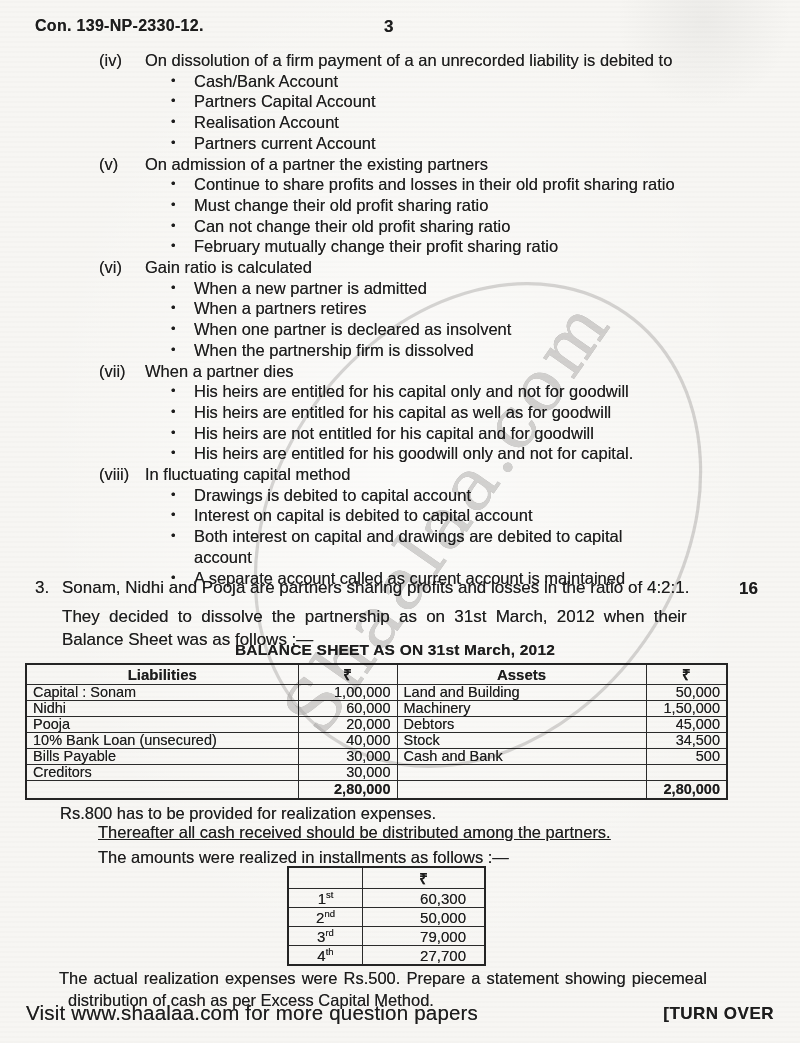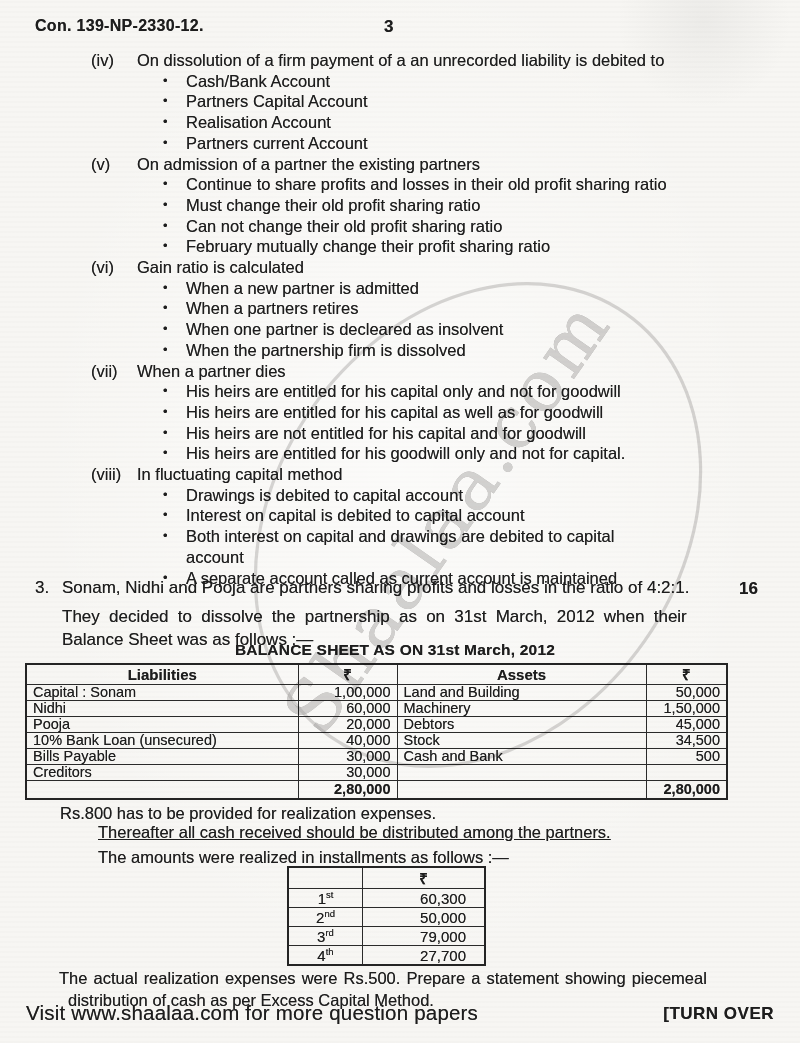--- a/index.html
+++ b/index.html
@@ -10,21 +10,21 @@
       radial-gradient(circle at 88% 2%, rgba(110,110,110,.08), transparent 7%),
       radial-gradient(ellipse at 50% 45%, rgba(255,255,255,.55), transparent 65%),
       repeating-linear-gradient(0deg, rgba(0,0,0,.012) 0 2px, transparent 2px 5px);
     font-family:"Liberation Sans", sans-serif;
     color:#1d1d1d;
     text-shadow:0 0 .6px rgba(25,25,25,.65);
   }
   .hdr-code{position:absolute;top:17px;left:28px;font-size:16px;font-weight:bold;letter-spacing:.3px;margin-left:7px;}
   .hdr-page{position:absolute;top:17px;left:384px;font-size:17px;font-weight:bold;}
 
-  .mcq{position:absolute;top:50px;left:4px;width:664px;font-size:16.5px;line-height:20.7px;}
+  .mcq{position:absolute;top:50px;left:12px;width:664px;font-size:16.5px;line-height:20.7px;}
   .mcq-line{display:flex;}
   .mcq-num{flex:none;width:46px;margin-left:87px;}
   .opt{display:flex;}
   .opt .bullet{flex:none;margin-left:159px;width:23px;font-size:13px;line-height:20.7px;}
 
   .q3{position:absolute;top:577px;left:0;width:800px;font-size:17px;line-height:22.3px;}
   .q3-num{position:absolute;left:35px;top:0;}
   .q3-lines{margin-left:62px;width:675px;}
   .ws1{word-spacing:4.5px;margin-top:7px;}
   .q3-marks{position:absolute;right:42px;top:1px;font-weight:bold;}

